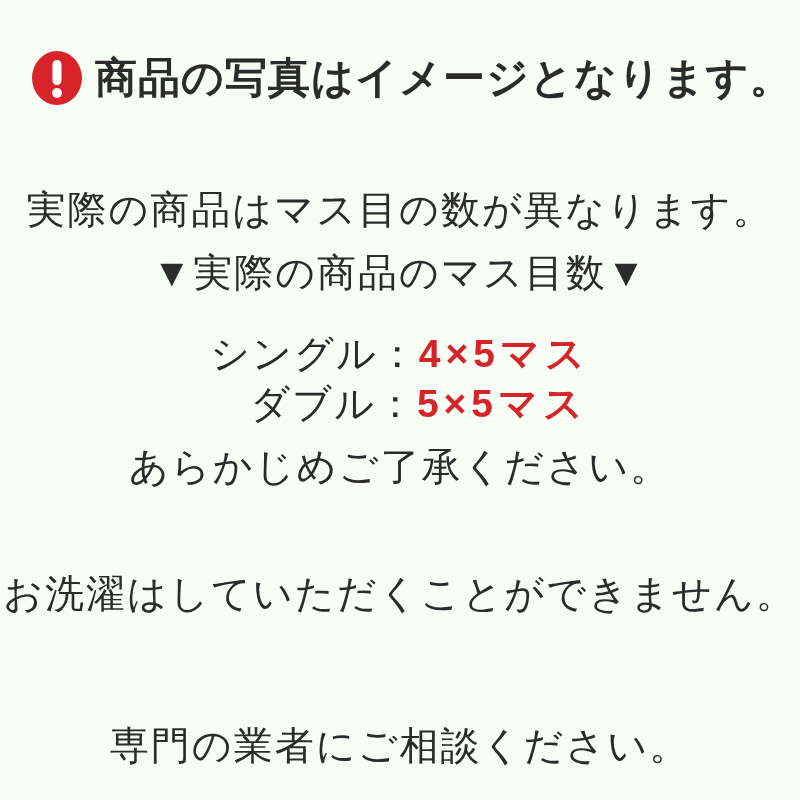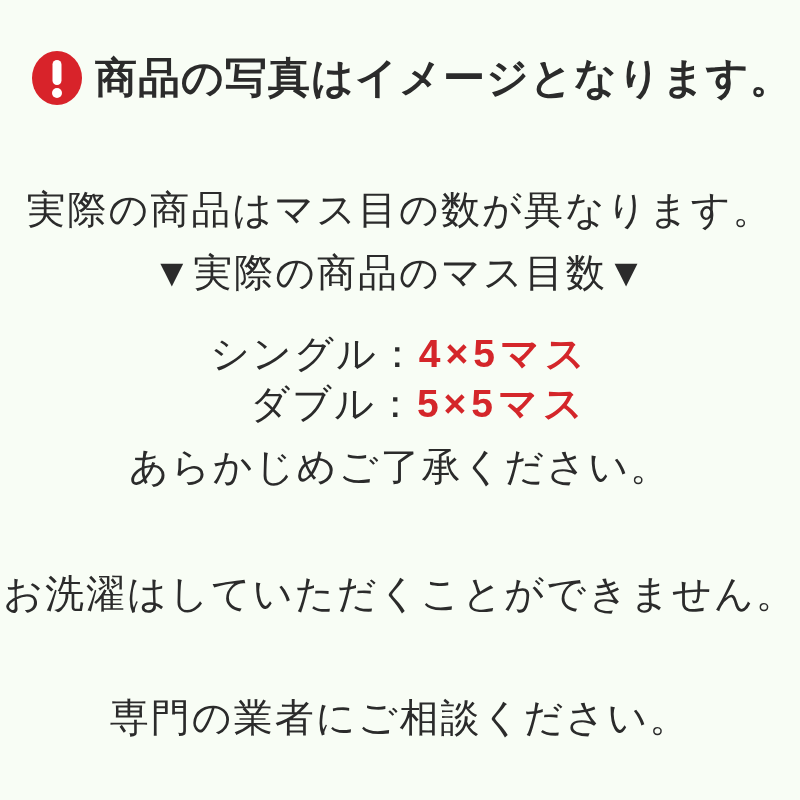--- a/index.html
+++ b/index.html
@@ -50,21 +50,21 @@
     line-height: 1.05;
     white-space: nowrap;
   }
   .line.l-grid-note   { top: 190px; }
   .line.l-grid-header { top: 253px; }
   .line.l-single      { top: 322px; margin-top: 12px; }
   .line.l-double      { top: 384px; padding-left: 19px; }
   .line.l-acknowledge { top: 447px; }
   .line.l-wash1       { top: 574px; }
   .line.l-wash2       { top: 637px; }
-  .line.l-wash3       { top: 698px; }
+  .line.l-wash3       { top: 726px; }
   .red-value {
     color: #d4262a;
     letter-spacing: 5px;
     font-weight: 600;
   }
 </style>
 </head>
 <body>
 
 <div class="page">

